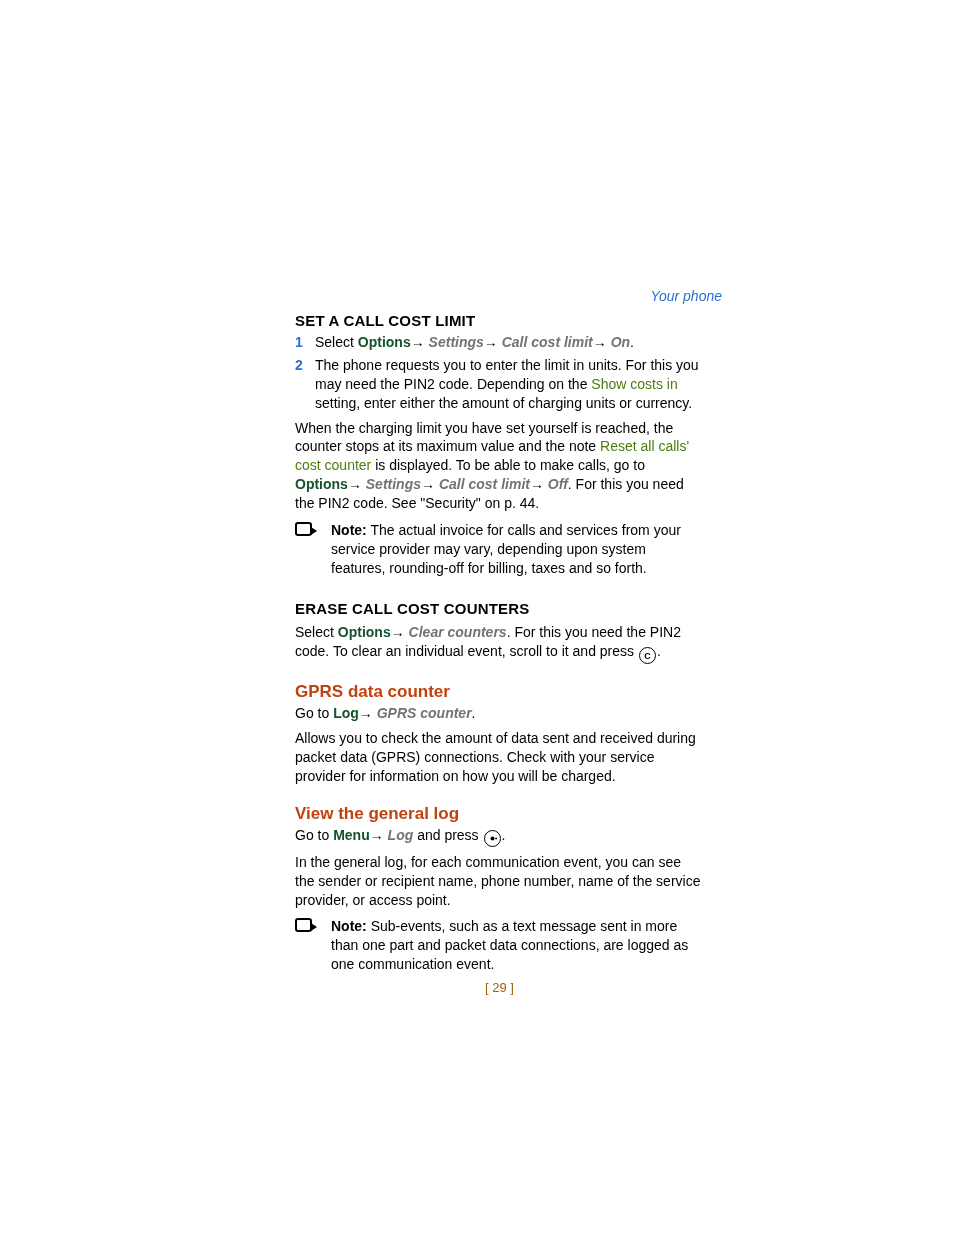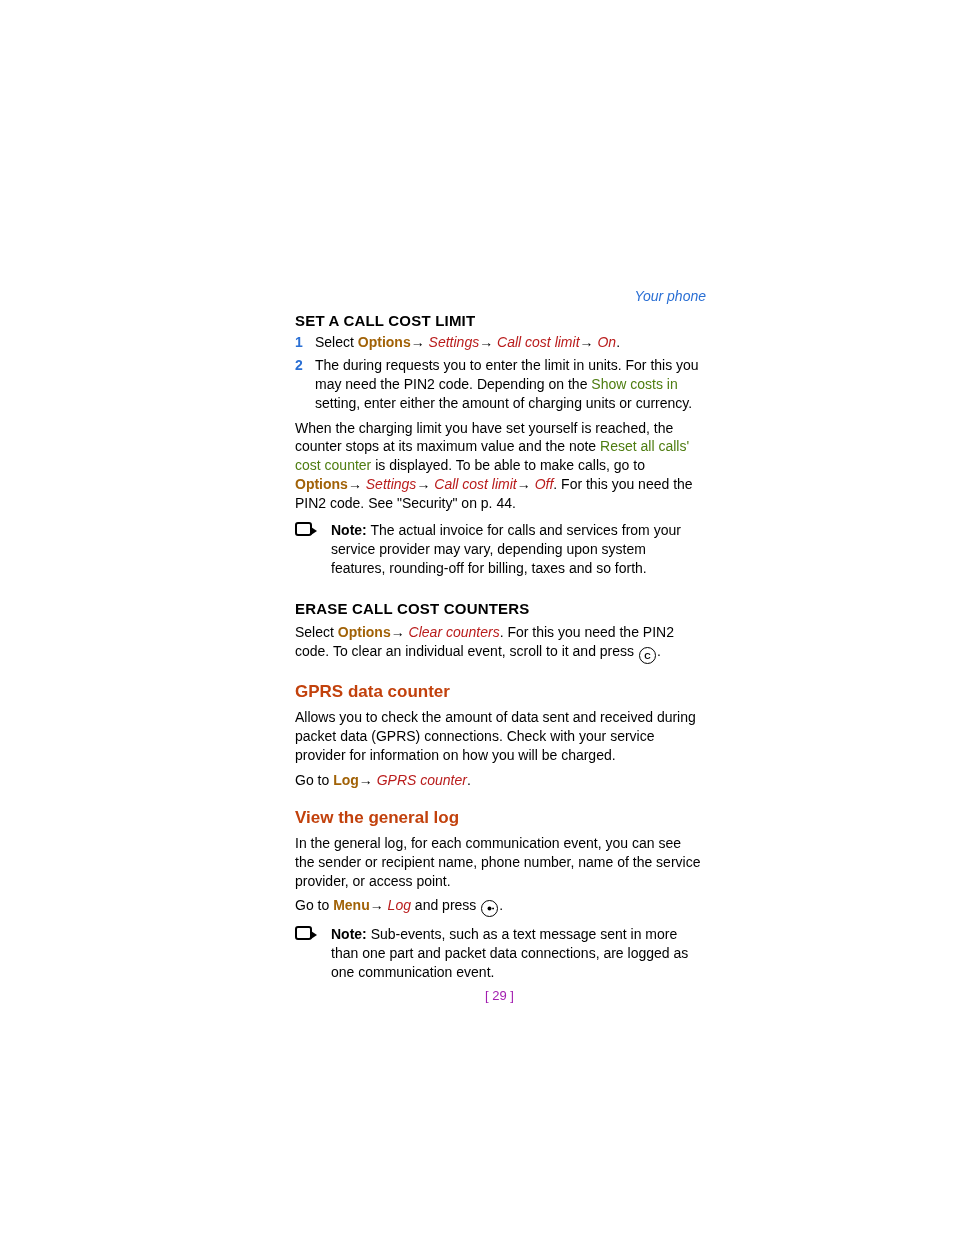--- a/index.html
+++ b/index.html
@@ -13,21 +13,21 @@
   }
   .page {
     padding: 290px 250px 60px 295px;
     box-sizing: border-box;
     min-height: 1000px;
     position: relative;
   }
   .header-right {
     position: absolute;
     top: 288px;
-    right: 248px;
+    right: 232px;
     font-style: italic;
     color: #2a6fd4;
     font-size: 14px;
   }
   .h-sub {
     font-weight: bold;
     font-size: 15px;
     margin-top: 22px;
     margin-bottom: 4px;
     letter-spacing: 0.2px;
@@ -50,42 +50,42 @@
   }
   .num {
     color: #2a6fd4;
     font-weight: bold;
     width: 20px;
     flex-shrink: 0;
   }
   .num-body { flex: 1; }
   p { margin: 6px 0; line-height: 1.35; }
   .bold { font-weight: bold; }
-  .link-bold { color: #a16207; font-weight: bold; }
-  .link-ital { color: #b91c1c; font-style: italic; }
+  .link-bold { color: #14532d; font-weight: bold; }
+  .link-ital { color: #737373; font-style: italic; font-weight: bold; }
   .link-plain { color: #4d7c0f; }
   .arrow { font-family: sans-serif; }
   .note-row { display: flex; margin: 8px 0 6px 0; }
   .note-icon { width: 36px; flex-shrink: 0; padding-top: 0px; }
   .note-body { flex: 1; line-height: 1.35; }
   .circ {
     display: inline-flex;
     width: 15px; height: 15px;
     border: 1.3px solid #000;
     border-radius: 50%;
     align-items: center;
     justify-content: center;
     font-size: 9px;
     font-weight: bold;
     vertical-align: -3px;
     margin: 0 1px;
   }
   .footer {
     text-align: center;
-    color: #a21caf;
+    color: #a16207;
     font-size: 13px;
   }
 </style>
 </head>
 <body>
 
 <div class="page">
 
   <div class="header-right">Your phone</div>
 
@@ -94,21 +94,21 @@
   <div class="num-list">
     <div class="num-item">
       <div class="num">1</div>
       <div class="num-body">
         <span>Select </span><span class="link-bold">Options</span><span class="arrow">→ </span><span class="link-ital">Settings</span><span class="arrow">→ </span><span class="link-ital">Call cost limit</span><span class="arrow">→ </span><span class="link-ital">On</span><span>.</span>
       </div>
     </div>
     <div class="num-item">
       <div class="num">2</div>
       <div class="num-body">
-        <span>The during requests you to enter the limit in units. For this you may need the PIN2 code. Depending on the </span><span class="link-plain">Show costs in</span><span> setting, enter either the amount of charging units or currency.</span>
+        <span>The phone requests you to enter the limit in units. For this you may need the PIN2 code. Depending on the </span><span class="link-plain">Show costs in</span><span> setting, enter either the amount of charging units or currency.</span>
       </div>
     </div>
   </div>
 
   <p>
     <span>When the charging limit you have set yourself is reached, the counter stops at its maximum value and the note </span><span class="link-plain">Reset all calls' cost counter</span><span> is displayed. To be able to make calls, go to </span><span class="link-bold">Options</span><span class="arrow">→ </span><span class="link-ital">Settings</span><span class="arrow">→ </span><span class="link-ital">Call cost limit</span><span class="arrow">→ </span><span class="link-ital">Off</span><span>. For this you need the PIN2 code. See "Security" on p. 44.</span>
   </p>
 
   <div class="note-row">
     <div class="note-icon">
@@ -121,35 +121,35 @@
       <span class="bold">Note:</span><span> The actual invoice for calls and services from your service provider may vary, depending upon system features, rounding-off for billing, taxes and so forth.</span>
     </div>
   </div>
 
   <div class="h-sub">ERASE CALL COST COUNTERS</div>
   <p>
     <span>Select </span><span class="link-bold">Options</span><span class="arrow">→ </span><span class="link-ital">Clear counters</span><span>. For this you need the PIN2 code. To clear an individual event, scroll to it and press </span><span class="circ">C</span><span>.</span>
   </p>
 
   <div class="h-blue">GPRS data counter</div>
-  <p>Allows you to check the amount of data sent and received during packet data (GPRS) connections. Check with your service provider for information on how you will be charged.</p>
   <p style="margin-top:2px">
     <span>Go to </span><span class="link-bold">Log</span><span class="arrow">→ </span><span class="link-ital">GPRS counter</span><span>.</span>
   </p>
+  <p>Allows you to check the amount of data sent and received during packet data (GPRS) connections. Check with your service provider for information on how you will be charged.</p>
 
   <div class="h-blue">View the general log</div>
-  <p>In the general log, for each communication event, you can see the sender or recipient name, phone number, name of the service provider, or access point.</p>
   <p style="margin-top:2px">
     <span>Go to </span><span class="link-bold">Menu</span><span class="arrow">→ </span><span class="link-ital">Log</span><span> and press </span><span class="circ">
       <svg width="9" height="9" viewBox="0 0 10 10">
           <circle cx="5" cy="5" r="2.2" fill="#000"></circle>
           <path d="M8 5 L10 5" stroke="#000" stroke-width="1.4"></path>
         </svg>
     </span><span>.</span>
   </p>
+  <p>In the general log, for each communication event, you can see the sender or recipient name, phone number, name of the service provider, or access point.</p>
 
   <div class="note-row">
     <div class="note-icon">
       <svg width="24" height="20" viewBox="0 0 24 20">
           <rect x="1" y="2" width="15" height="12" rx="2" fill="none" stroke="#000" stroke-width="2"></rect>
           <path d="M16 6 L22 10 L16 14" fill="#000"></path>
         </svg>
     </div>
     <div class="note-body">
       <span class="bold">Note:</span><span> Sub-events, such as a text message sent in more than one part and packet data connections, are logged as one communication event.</span>

